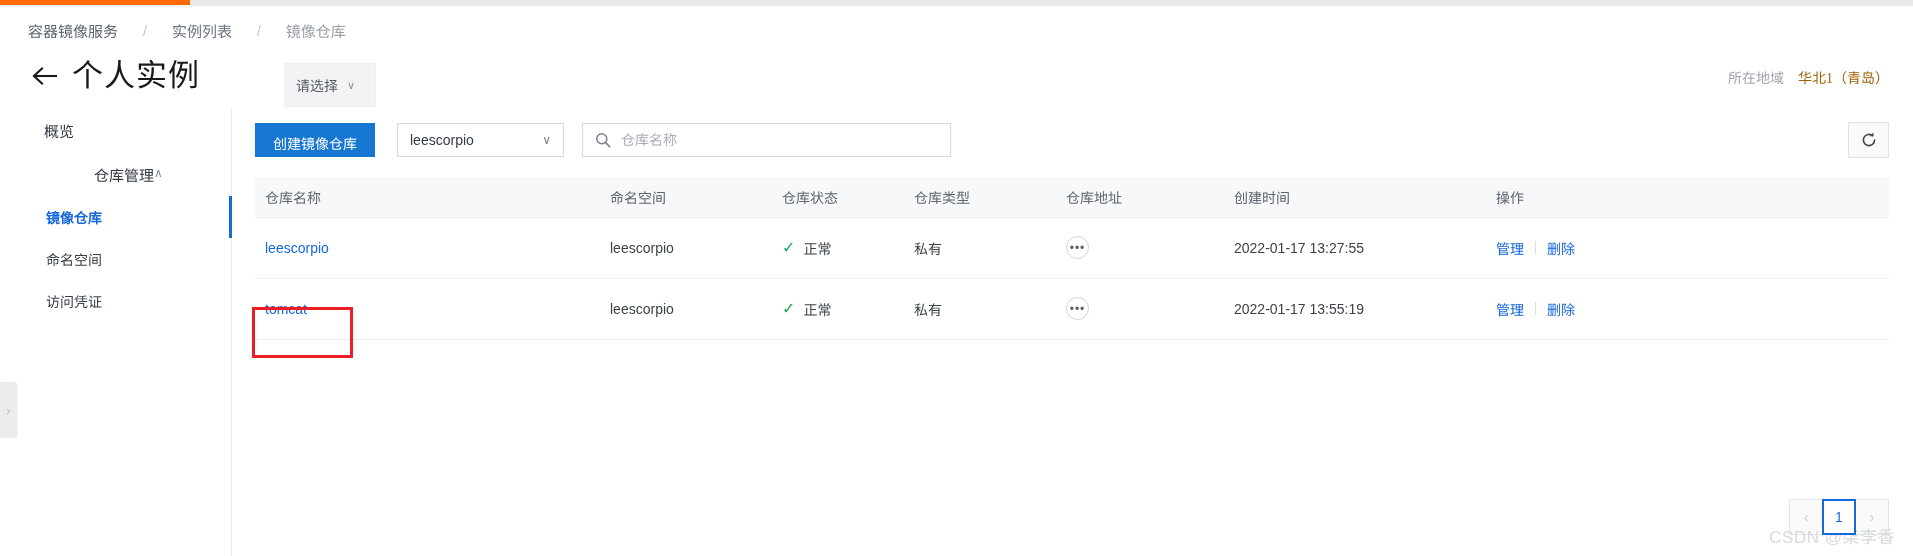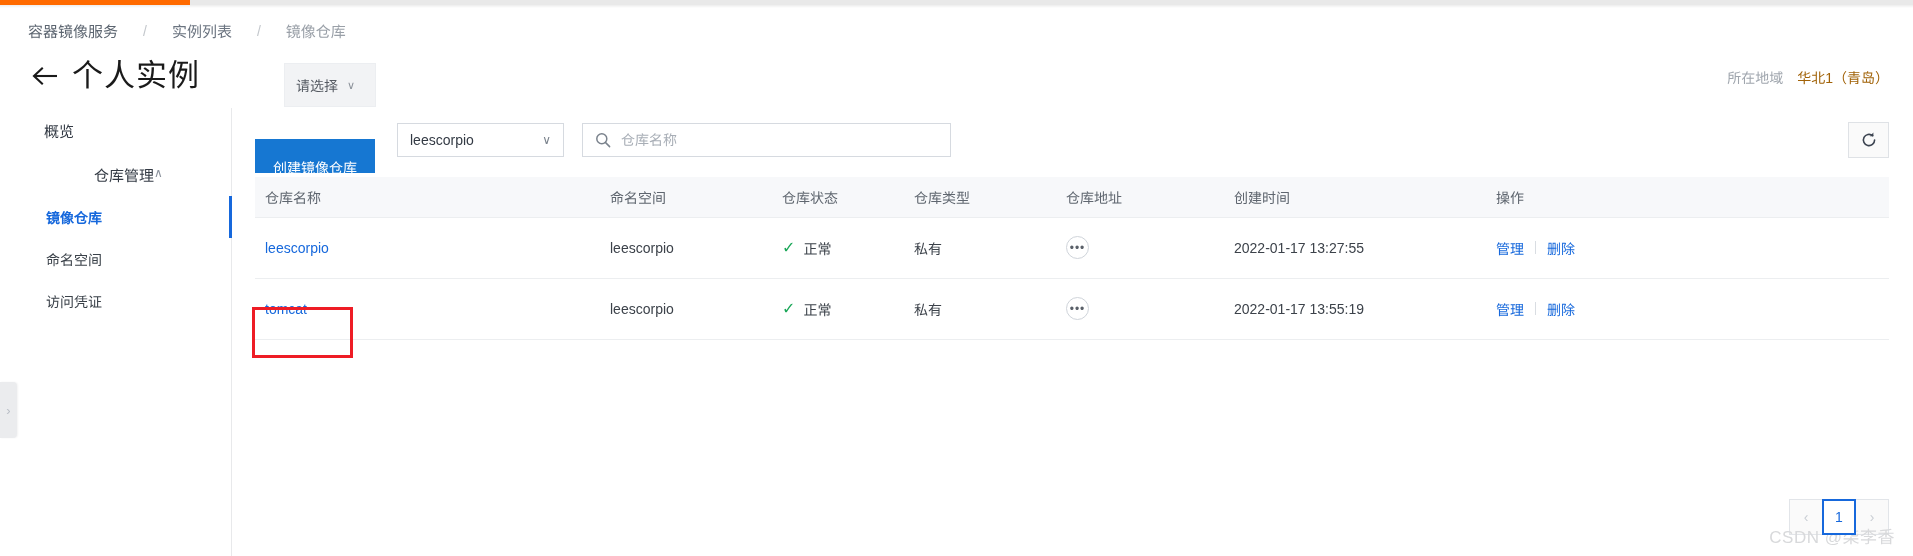--- a/index.html
+++ b/index.html
@@ -65,21 +65,21 @@
     font-size: 14px; color: #565b63;
     cursor: pointer;
     white-space: nowrap;
     margin-left: 33px;
   }
   .instance-select .caret { color: #8b9199; font-size: 11px; line-height: 1; }
 
   .region-box {
     position: absolute; right: 24px; top: 12px;
     display: flex; align-items: flex-end; gap: 14px;
-    font-size: 14px; white-space: nowrap;
+    font-size: 14px; white-space: nowrap; font-family: Liberation Serif, serif;
   }
   .region-label { color: #a0a6ae; }
   .region-value { color: #a16207; }
 
   
   .sidebar {
     position: absolute; top: 108px; left: 0; width: 232px; height: 448px;
     background: #fff;
     border-right: 1px solid #e8e9eb;
   }
@@ -124,22 +124,22 @@
   .content {
     position: absolute; top: 108px; left: 233px;
     width: 1680px; height: 448px;
     background: #fff;
   }
 
   .toolbar {
     position: absolute; top: 11px; left: 22px; right: 24px; height: 46px;
   }
   .btn-create {
-    position: absolute; left: 0; top: 20px;
-    height: 34px; padding: 12px 18px;
+    position: absolute; left: 0; top: 4px;
+    height: 34px; padding: 4px 18px;
     background: #1677d2; color: #fff;
     font-size: 14px; line-height: 34px;
     border: none; cursor: pointer;
     white-space: nowrap;
   }
   .ns-select {
     position: absolute; left: 142px; top: 4px;
     width: 167px; height: 34px;
     border: 1px solid #d6dae0; background: #fff;
     display: flex; align-items: center; justify-content: space-between;

